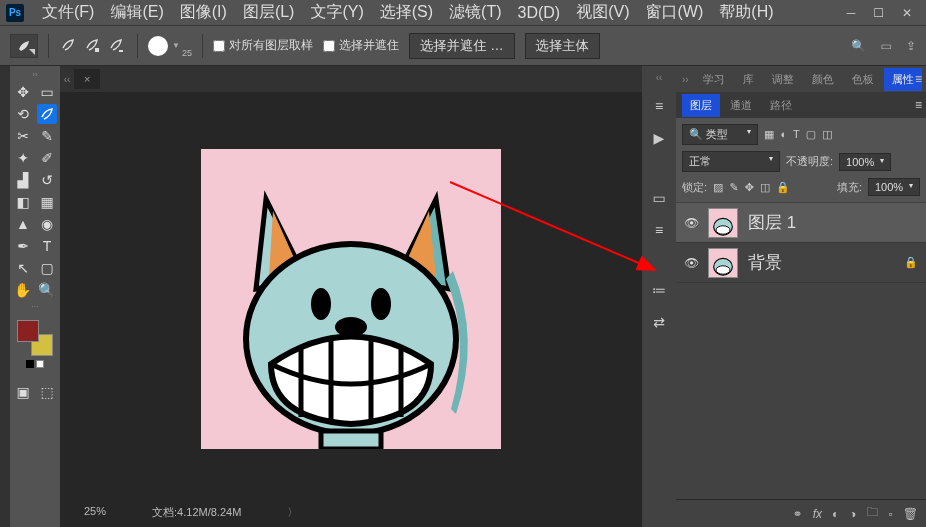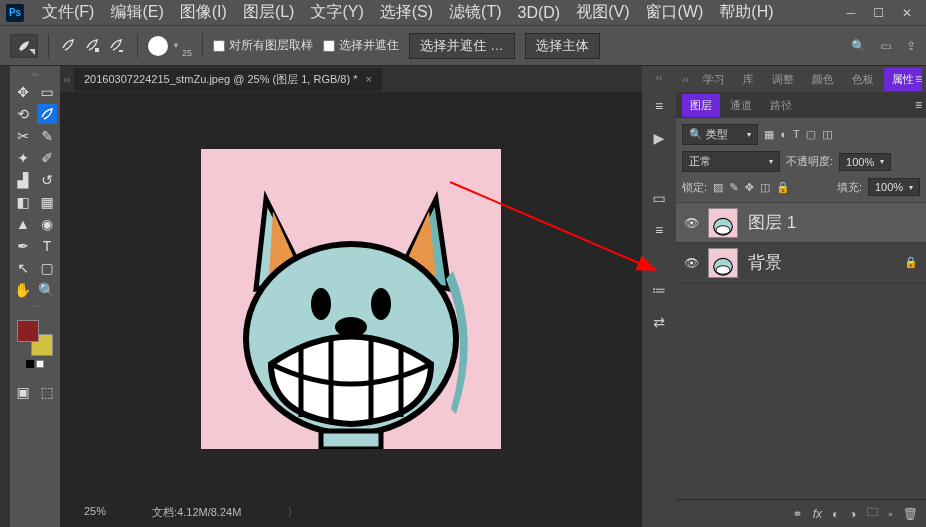--- a/index.html
+++ b/index.html
@@ -36,25 +36,25 @@
 .viewport{flex:1;display:flex;align-items:center;justify-content:center;position:relative}
 .artwork{width:300px;height:300px;background:#f4c9d4;position:relative;overflow:hidden}
 .statusbar{height:22px;background:#262626;display:flex;padding:0 24px;gap:46px;color:#bbb;font-size:11px}
 .arrow-line{position:absolute;z-index:50;pointer-events:none;top:0;left:0}
 .rail{width:34px;background:#424242;display:flex;flex-direction:column;align-items:center;padding:6px 0;gap:14px}
 .rail .collapse{color:#888;font-size:10px}
 .rail-icon{width:20px;height:18px;color:#ccc;display:flex;align-items:center;justify-content:center;font-size:14px}
 .panels{width:250px;background:#535353;display:flex;flex-direction:column}
 .panel-tabs{height:26px;background:#424242;display:flex;align-items:center;padding-left:6px;gap:2px;position:relative}
 .ptab{padding:4px 8px;color:#999;font-size:11px}
-.ptab.active{background:#6d28d9;color:#eee}
+.ptab.active{background:#1d4ed8;color:#eee}
 .panel-menu{position:absolute;right:4px;color:#ccc}
 .layer-opts{padding:6px;display:flex;flex-direction:column;gap:6px;border-bottom:1px solid #424242}
 .opt-row{display:flex;align-items:center;gap:6px;font-size:11px}
-.dropdown{background:#3a3a3a;border:1px solid #2a2a2a;padding:2px 6px;display:flex;align-items:center;justify-content:space-between;color:#ddd}
+.dropdown{background:#3a3a3a;border:1px solid #2a2a2a;padding:2px 6px;display:flex;align-items:flex-start;justify-content:space-between;color:#ddd}
 .opt-icons{display:flex;gap:6px;color:#ccc}
 .layer-list{flex:1;background:#424242}
 .layer-row{height:40px;display:flex;align-items:center;padding:0 8px;gap:10px;border-bottom:1px solid #383838}
 .layer-row.selected{background:#5a5a5a}
 .eye{width:14px;color:#ddd}
 .thumb{width:30px;height:30px;background:#f4c9d4;border:1px solid #888;display:flex;align-items:center;justify-content:center;overflow:hidden}
 .layer-name{color:#ddd;font-size:17px;flex:1}
 .lock{color:#aaa;font-size:11px}
 .panel-footer{height:28px;background:#424242;border-top:1px solid #2a2a2a;display:flex;align-items:center;justify-content:flex-end;gap:10px;padding:0 8px;color:#bbb}
 svg{display:block}
@@ -196,21 +196,20 @@
     <div class="tool-row">
         <div class="tool">▣</div>
         <div class="tool">⬚</div>
       </div>
   </div>
 
   <div class="canvas-area">
     <div class="tabbar">
       <div class="collapse-l">‹‹</div>
       <div class="doctab">
-        <span>20160307224215_stmZu.jpeg @ 25% (图层 1, RGB/8) *</span>
         <span class="x">×</span>
       </div>
     </div>
     <div class="viewport">
       <div class="artwork">
         <svg width="300" height="300" viewBox="0 0 300 300">
           <rect width="300" height="300" fill="#f4c9d4"></rect>
           <path d="M65 50 L105 130 L55 140 Z" fill="#a8d4d4" stroke="#000" stroke-width="5"></path>
           <path d="M235 50 L195 130 L248 140 Z" fill="#6fb5b5" stroke="#000" stroke-width="5"></path>
           <path d="M72 62 L98 120 L68 128 Z" fill="#e8954a"></path>

